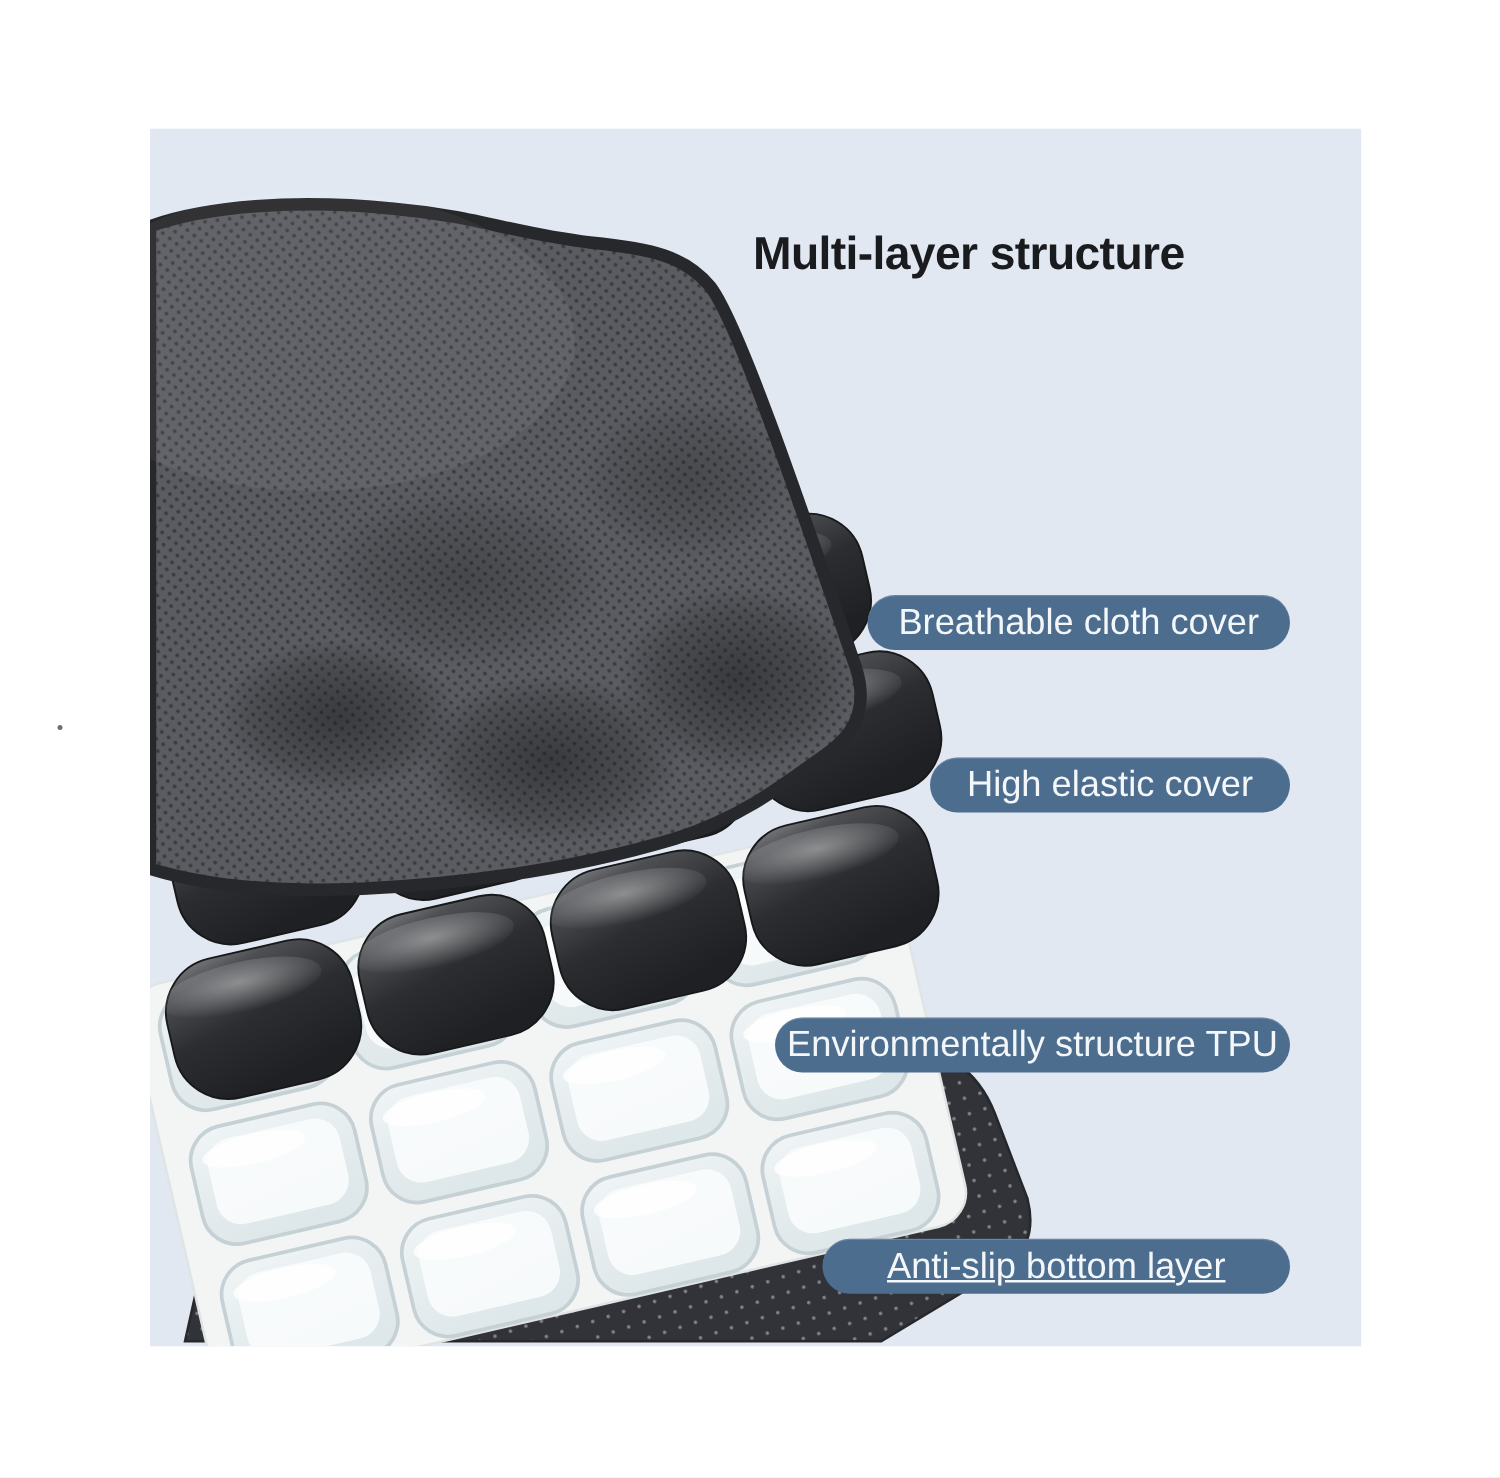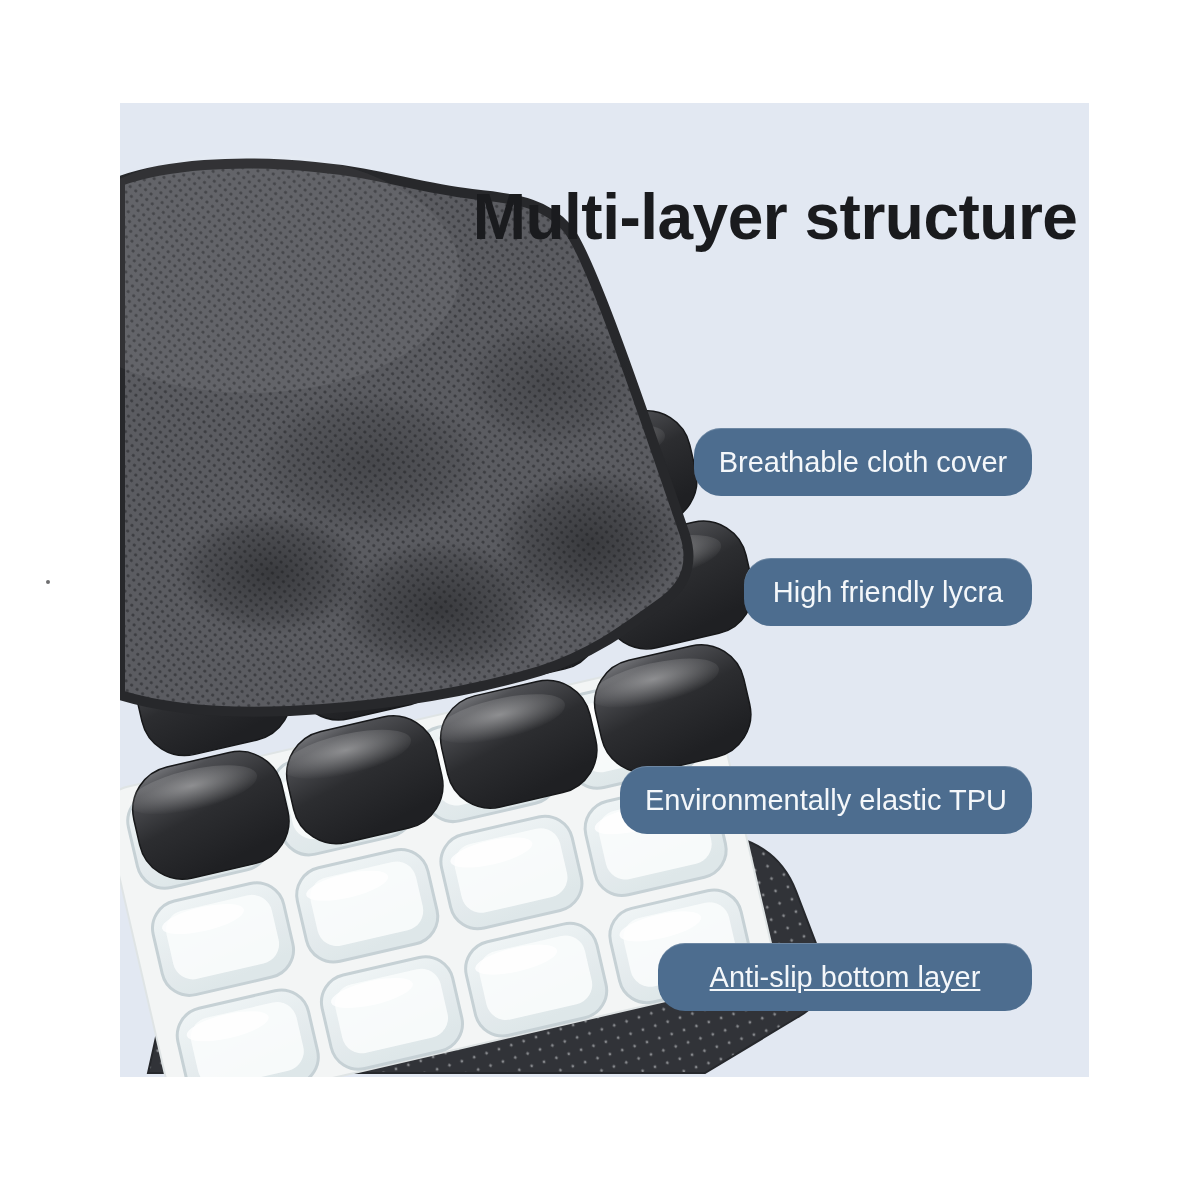--- a/index.html
+++ b/index.html
@@ -10,32 +10,33 @@
   }
   .panel{
     position:absolute;left:120px;top:103px;width:969px;height:974px;
     background:var(--panel-bg,#e2e8f2);
     overflow:hidden;
   }
   .panel svg{position:absolute;left:0;top:0;}
   .page-title{
     position:absolute;left:450px;top:184px;width:650px;
     text-align:center;
-    font-size:64px;font-weight:800;letter-spacing:-0.5px;line-height:1.05;
+    font-size:37px;font-weight:800;letter-spacing:-0.5px;line-height:1.05;
     color:var(--title-color,#1a1b1e);
     z-index:4;
   }
   .pill{
-    position:absolute;height:68px;border-radius:27px;
+    position:absolute;height:44px;border-radius:27px;
     background:var(--pill-bg,#4d6d8f);
     color:var(--pill-text,#f4f7fa);
     font-size:29px;font-weight:400;
     display:flex;align-items:center;justify-content:center;
     z-index:5;
     box-shadow:inset 0 1px 0 rgba(255,255,255,0.18);
+    margin-top:48px;
   }
   .pill-1{left:694px;top:428px;width:338px;}
   .pill-2{left:744px;top:558px;width:288px;}
   .pill-3{left:620px;top:766px;width:412px;}
   .pill-4{left:658px;top:943px;width:374px;text-decoration:underline;}
   .speck{
     position:absolute;left:46px;top:580px;width:4px;height:4px;border-radius:50%;
     background:#6e6e70;z-index:2;
   }
 </style>
@@ -141,17 +142,17 @@
       <ellipse cx="470" cy="440" rx="95" ry="75" fill="url(#blobGrad)"></ellipse>
       <ellipse cx="250" cy="360" rx="115" ry="72" fill="url(#blobGrad)" opacity="0.6"></ellipse>
       <ellipse cx="430" cy="280" rx="85" ry="65" fill="url(#blobGrad)" opacity="0.55"></ellipse>
     </g>
   </svg>
 </div>
 
 <div class="page-title">Multi-layer structure</div>
 
 <div class="pill pill-1">Breathable cloth cover</div>
-<div class="pill pill-2">High friendly lycra</div>
-<div class="pill pill-3">Environmentally elastic TPU</div>
+<div class="pill pill-2">High elastic cover</div>
+<div class="pill pill-3">Environmentally structure TPU</div>
 <div class="pill pill-4">Anti-slip bottom layer</div>
 
 <div class="speck"></div>
 
 </body></html>

